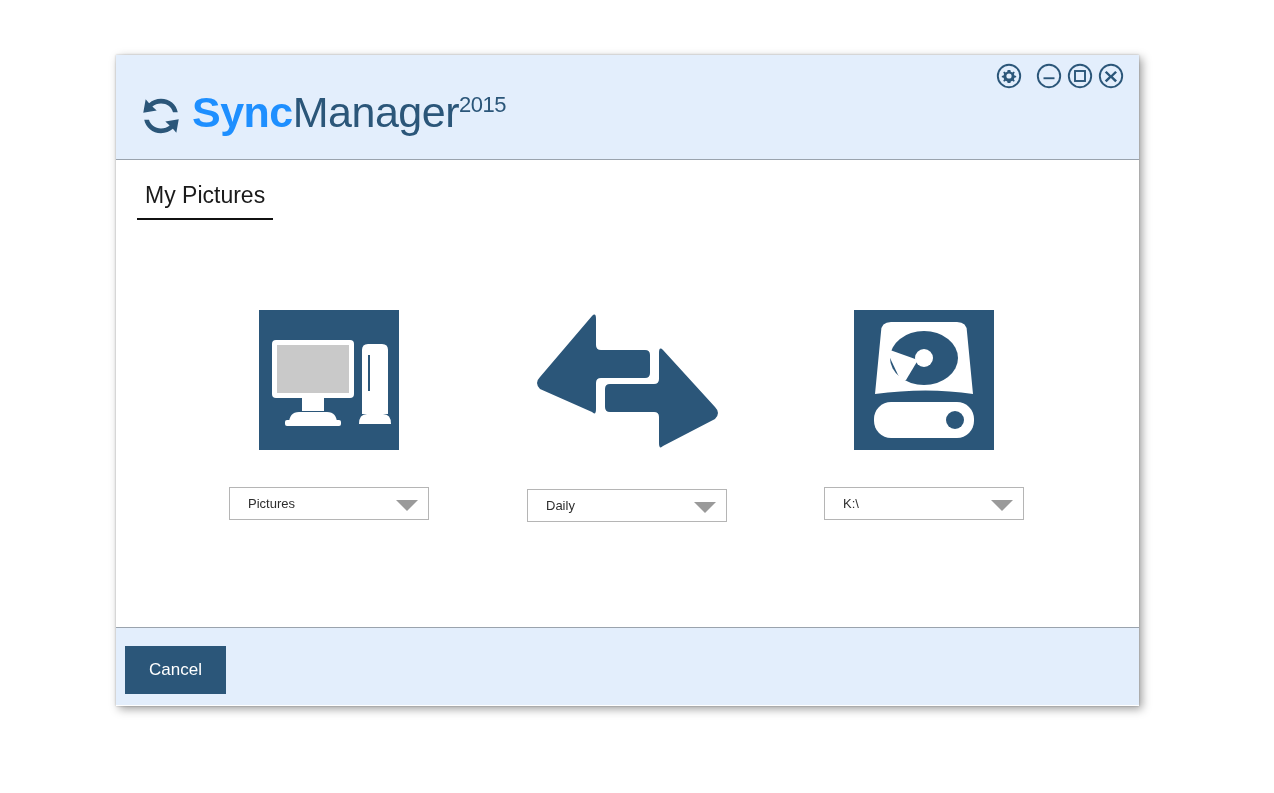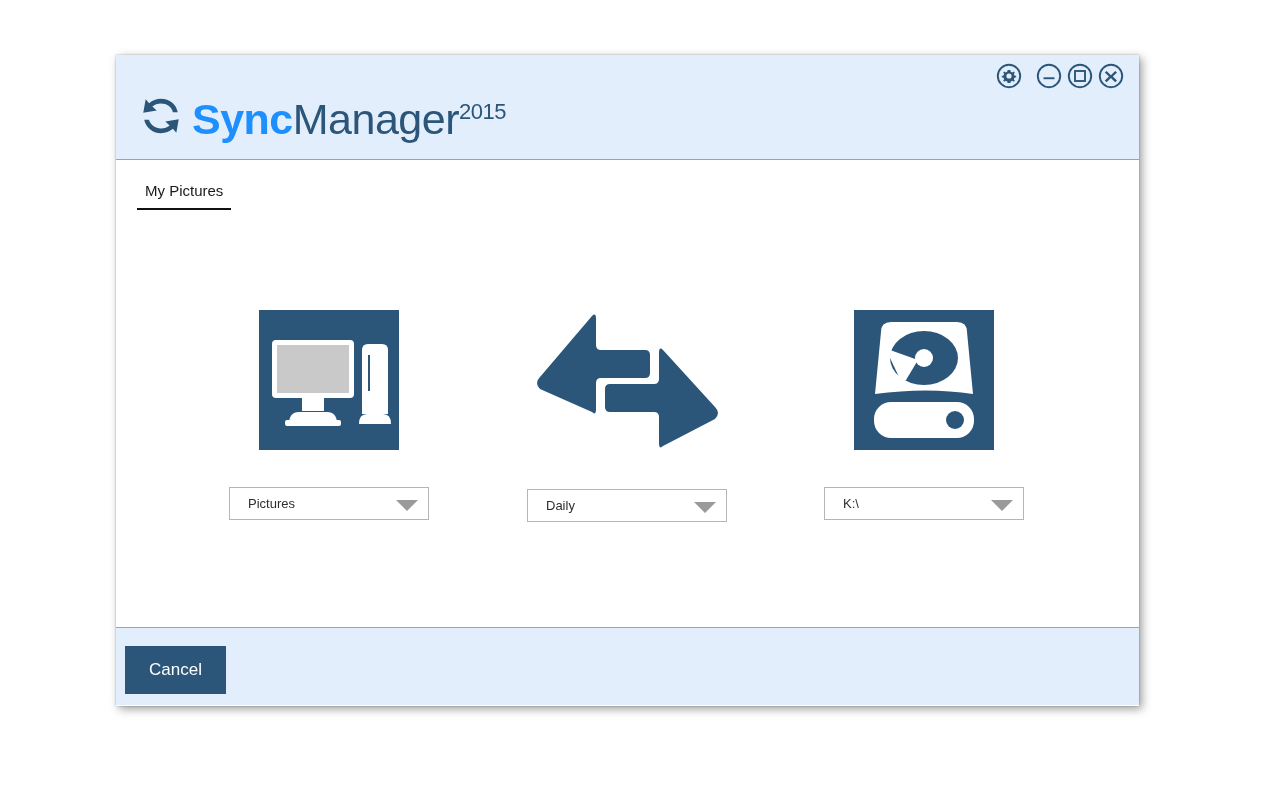--- a/index.html
+++ b/index.html
@@ -44,21 +44,21 @@
     width: 46px;
     height: 46px;
     margin-right: 8px;
     margin-top: 8px;
   }
   .brand-text {
     font-size: 43px;
     line-height: 1;
     letter-spacing: -0.5px;
     white-space: nowrap;
-    margin-top: 13px;
+    margin-top: 6px;
   }
   .brand-sync {
     color: #1e8fff;
     font-weight: bold;
   }
   .brand-manager {
     color: #2b5679;
     font-weight: normal;
   }
   .brand-year {
@@ -93,21 +93,21 @@
   }
 
   .tabbar {
     position: absolute;
     left: 21px;
     top: 22px;
   }
   .tab-active {
     display: inline-block;
     padding: 0 8px 9px 8px;
-    font-size: 15px;
+    font-size: 23px;
     color: #1a1a1a;
     border-bottom: 2px solid #111111;
     white-space: nowrap;
     cursor: pointer;
   }
 
   .sync-row {
     position: absolute;
     left: 0;
     top: 150px;

